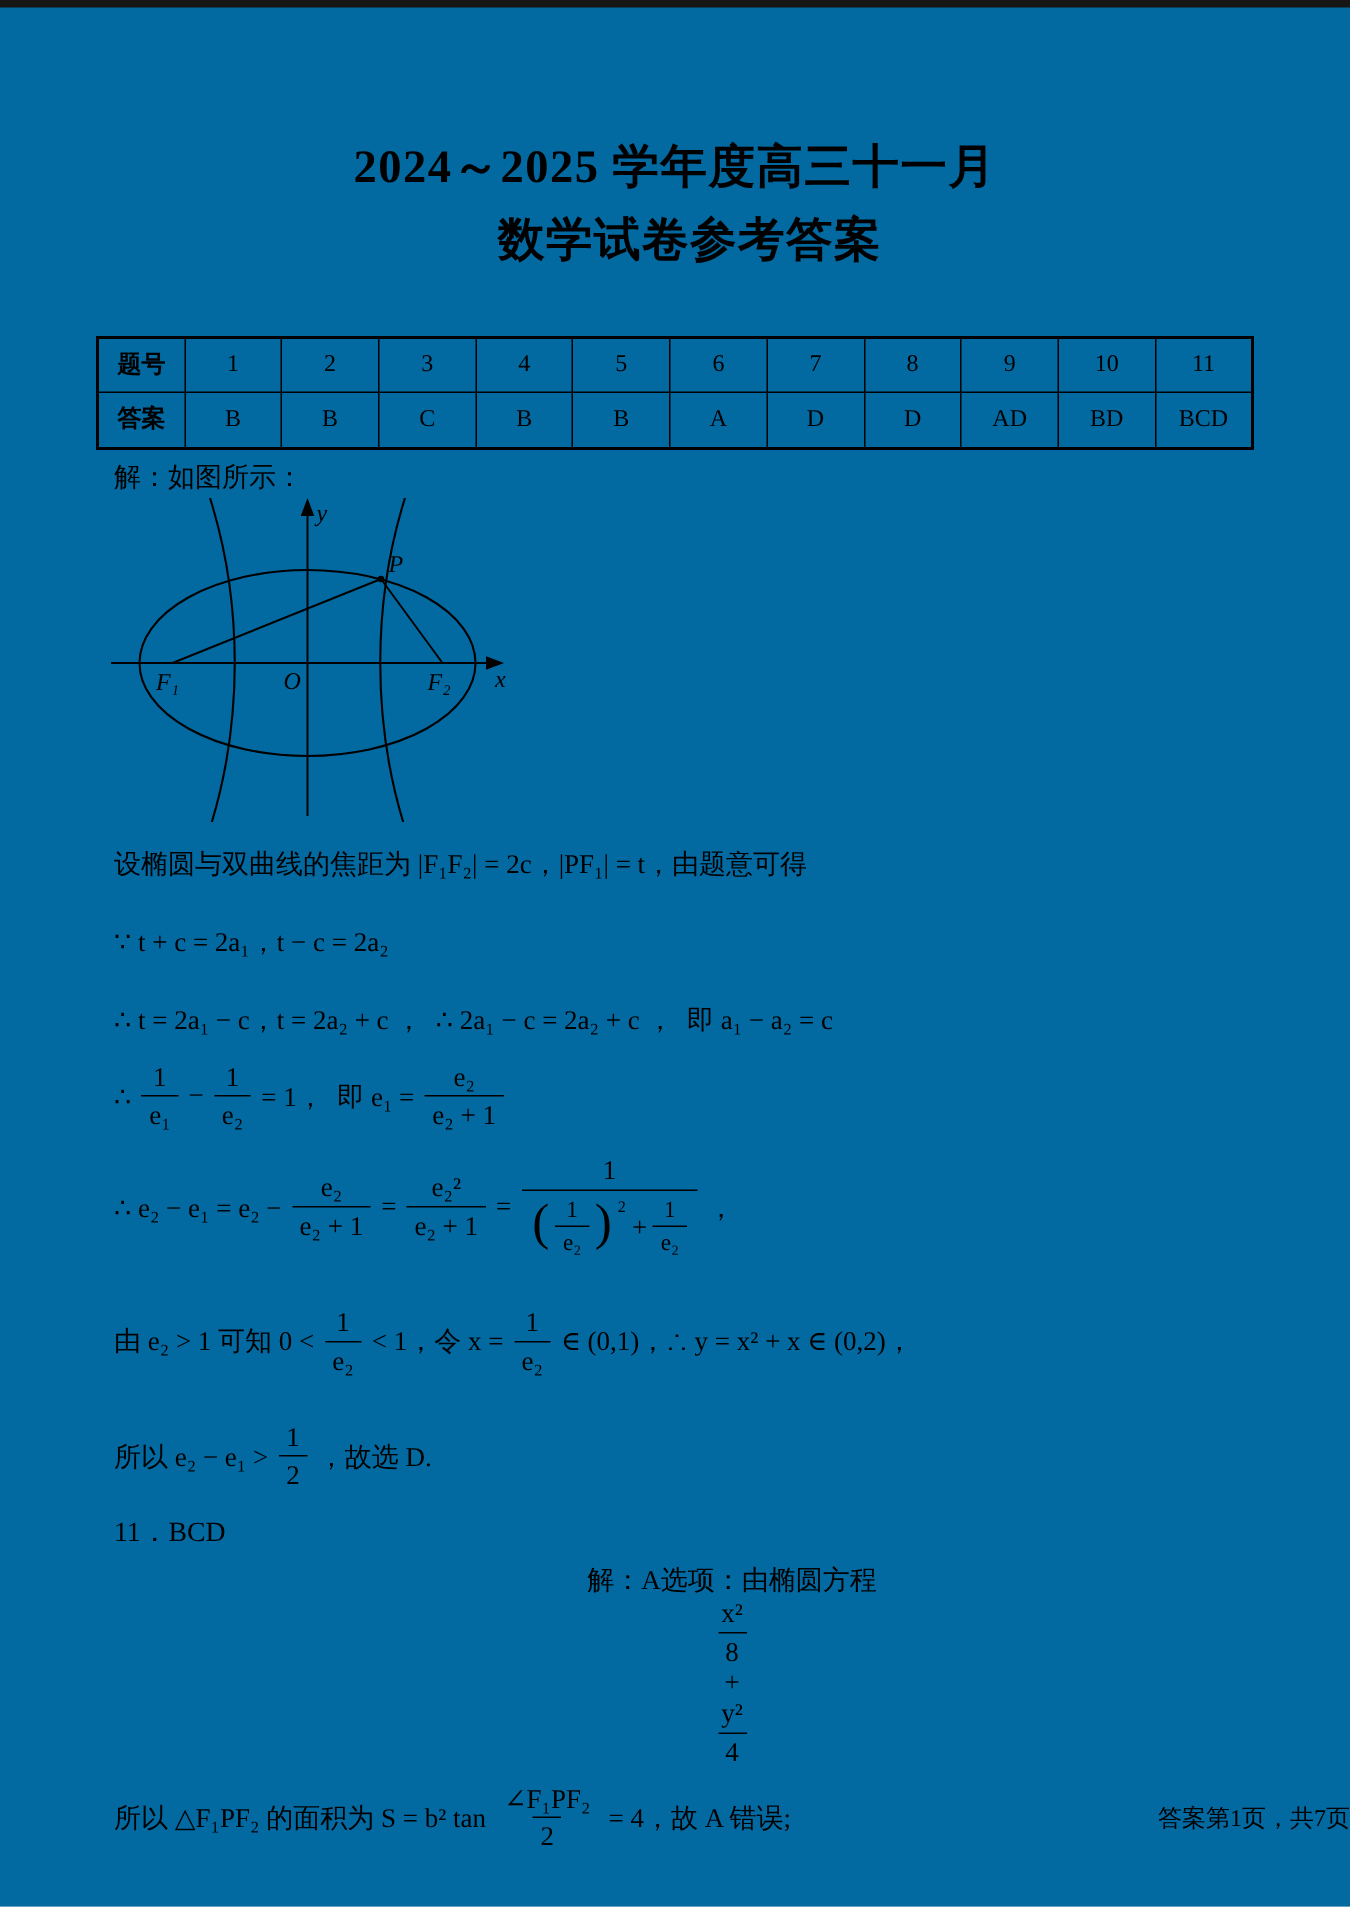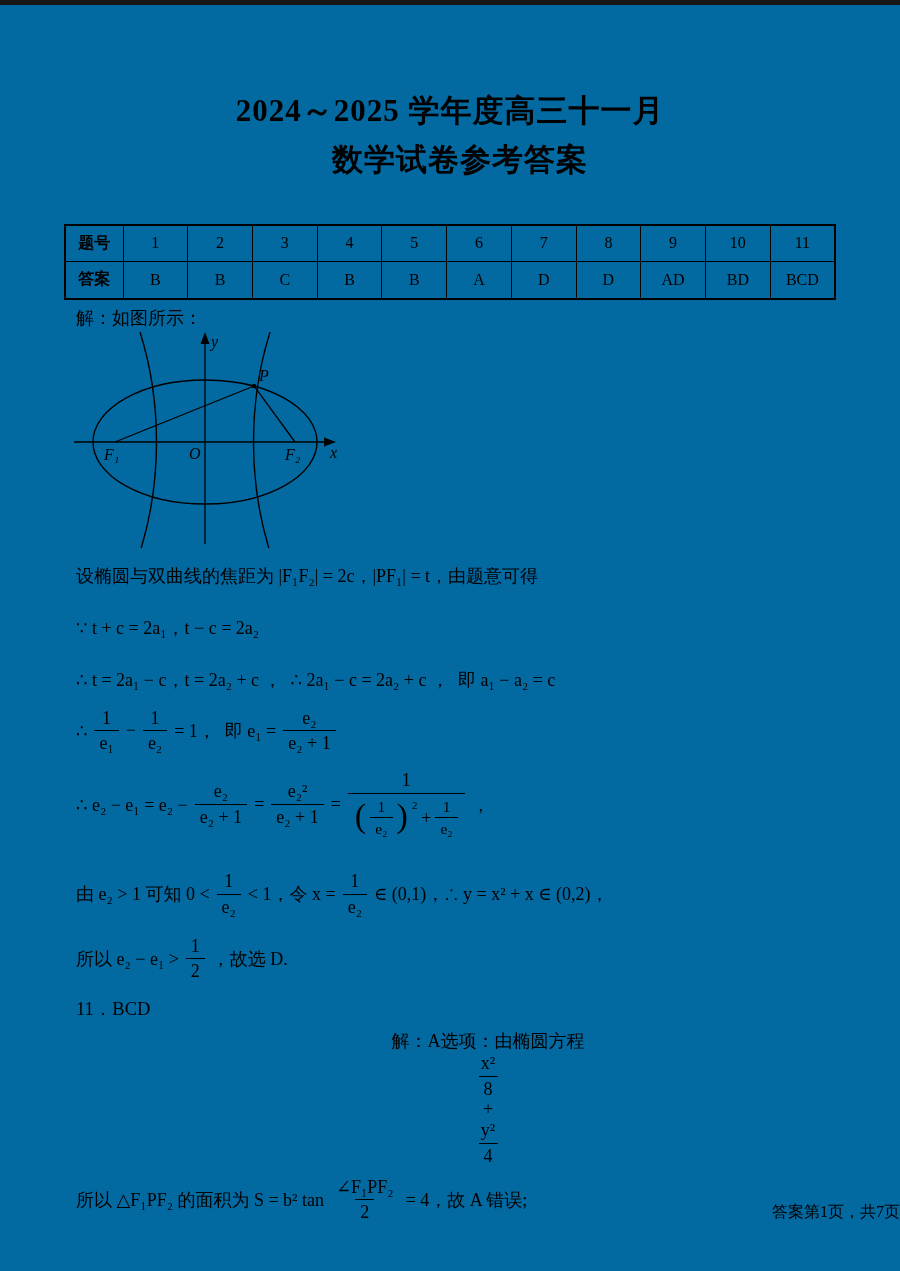--- a/index.html
+++ b/index.html
@@ -33,21 +33,21 @@
   .lA { margin-top:16px; }
   .lB { margin-top:28px; }
   .lC { margin-top:28px; }
 
   svg.figure { display:block; margin:2px 0 0 -6px; }
 
   .mline { display:flex; align-items:center; column-gap:7px; white-space:pre; }
   .mD { margin-top:16px; }
   .mE { margin-top:16px; }
   .mF { margin-top:32px; }
-  .mG { margin-top:18px; }
+  .mG { margin-top:30px; }
   .q11h { margin-top:14px; }
   .m11a { margin-top:8px;flex-direction:column; }
   .m11b { margin-top:10px; }
 
   .frac { display:inline-flex; flex-direction:column; align-items:center; text-align:center; line-height:1.15; }
   .frac .num { padding:0 5px 2px; display:block; }
   .frac .den { border-top:1.3px solid #000; padding:2px 5px 0; display:block; }
   .den.denrow { display:inline-flex; align-items:center; column-gap:4px; padding:4px 7px 1px; }
   .denrow .frac { font-size:0.86em; }
   .paren { font-size:1.9em; line-height:1; transform:translateY(-2px); }

